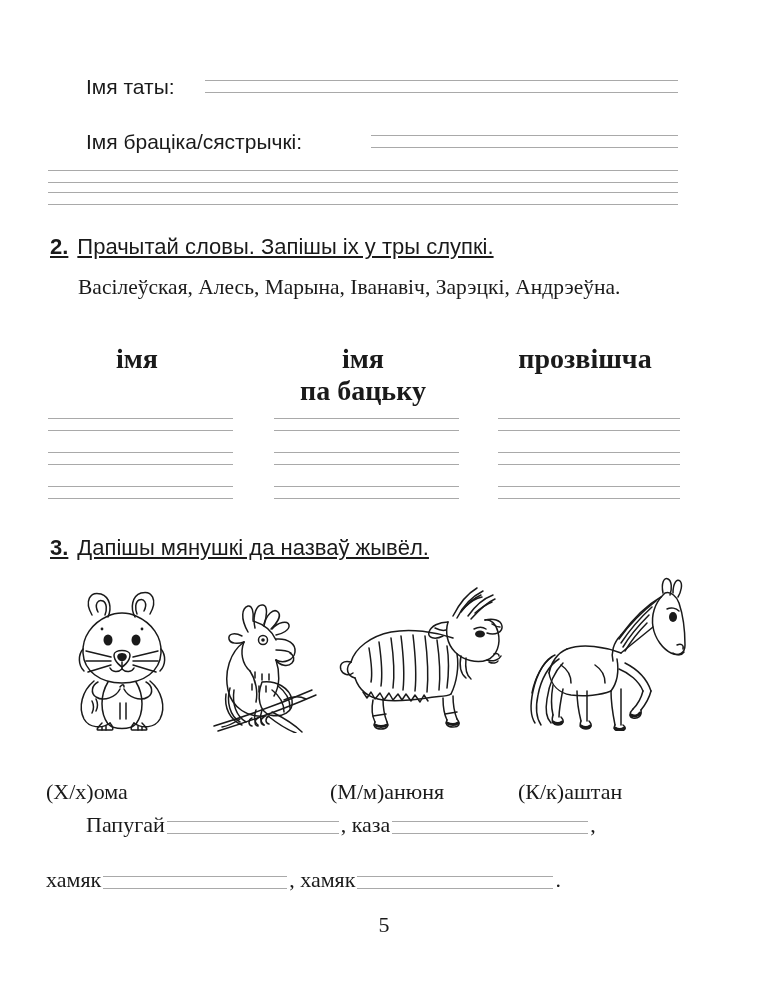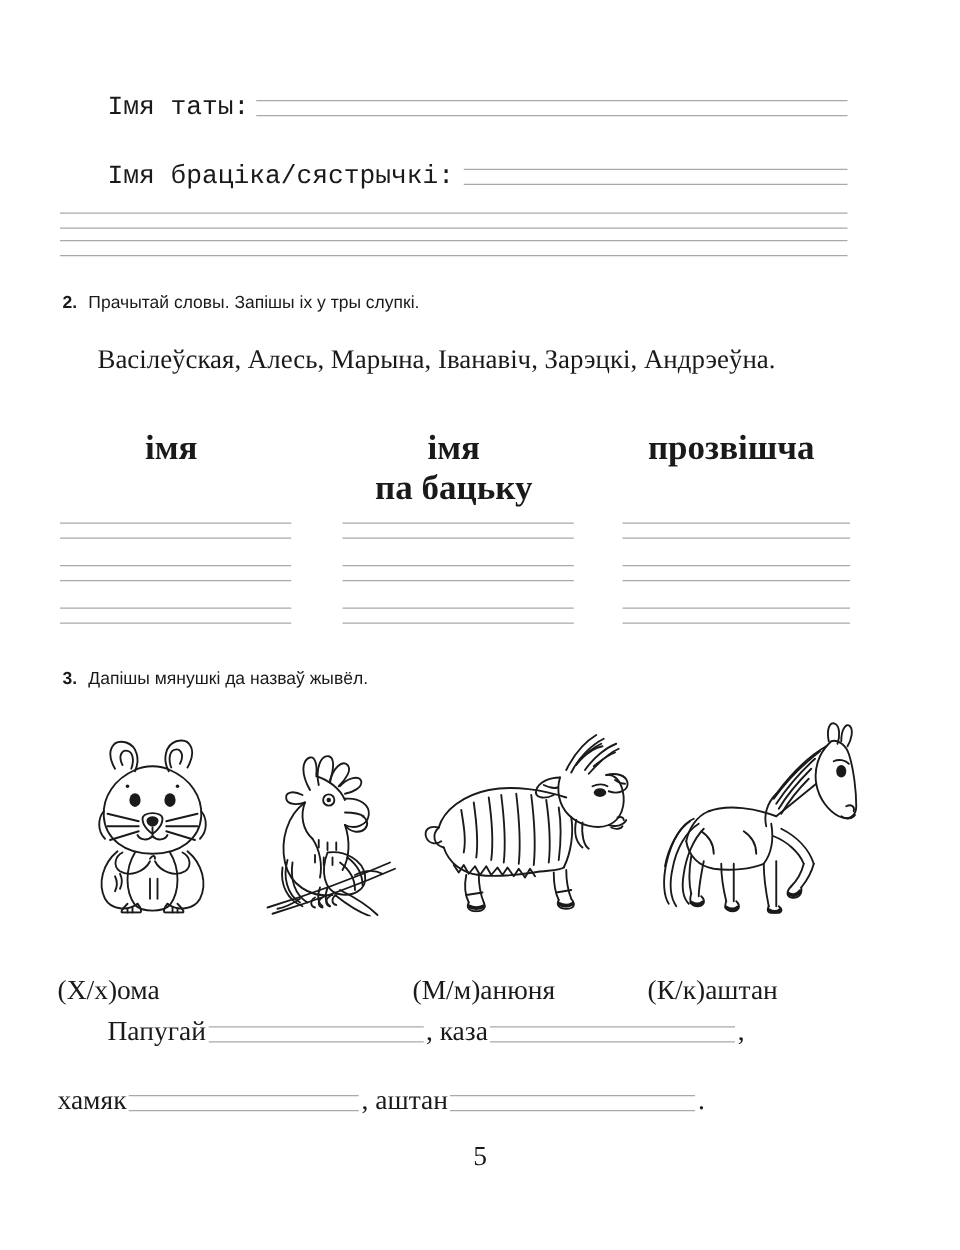--- a/index.html
+++ b/index.html
@@ -39,32 +39,33 @@
     vertical-align: -2px;
     border-top: 1px solid #a9a9a9;
     border-bottom: 1px solid #a9a9a9;
     box-sizing: border-box;
     margin: 0 2px;
   }
 
   
   .label-serif {
     position: absolute;
-    font-family: Liberation Mono, monospace;
+    font-family: Liberation Sans, sans-serif;
     font-size: 21px;
     line-height: 1;
     white-space: nowrap;
   }
 
   .task {
     position: absolute;
     font-family: "Liberation Sans", "DejaVu Sans", sans-serif;
-    font-size: 14px;
+    font-size: 22px;
     line-height: 1.25;
     white-space: nowrap;
+    text-decoration: underline;
   }
   .task .num {
     font-weight: bold;
     margin-right: 9px;
   }
 
   .wordlist {
     position: absolute;
     font-family: "Liberation Serif", "DejaVu Serif", serif;
     font-size: 21.5px;
@@ -402,18 +403,18 @@
 
   <div class="animal-label" style="left:46px; top:749px; width:152px;">(Х/х)ома</div>
   <div class="animal-label" style="left:330px; top:749px; width:186px;">(М/м)анюня</div>
   <div class="animal-label" style="left:518px; top:749px; width:170px;">(К/к)аштан</div>
 
   <div class="sentence" style="left:86px; top:814px;text-align:center;">
     <span>Папугай</span><span class="inline-rule" style="width:172px;"></span><span>, каза</span><span class="inline-rule" style="width:196px;"></span><span>,</span>
   </div>
 
   <div class="sentence" style="left:46px; top:869px;">
-    <span>хамяк</span><span class="inline-rule" style="width:184px;"></span><span>, аштан</span><span class="inline-rule" style="width:196px;"></span><span>.</span>
+    <span>хамяк</span><span class="inline-rule" style="width:184px;"></span><span>, хамяк</span><span class="inline-rule" style="width:196px;"></span><span>.</span>
   </div>
 
   <div class="pagenum" style="left:354px; top:912px;">5</div>
 
 </div>
 
 </body></html>

